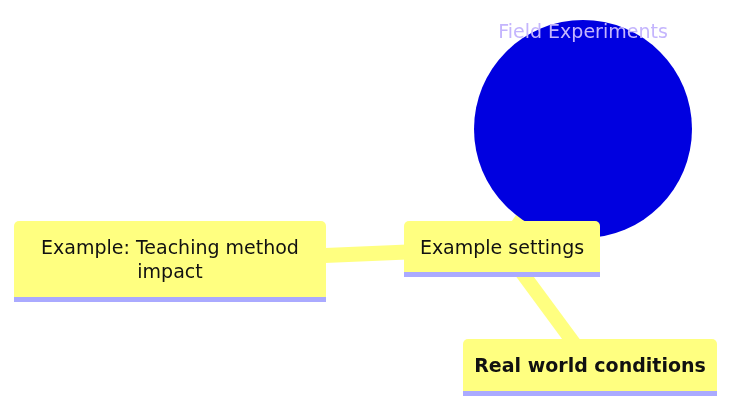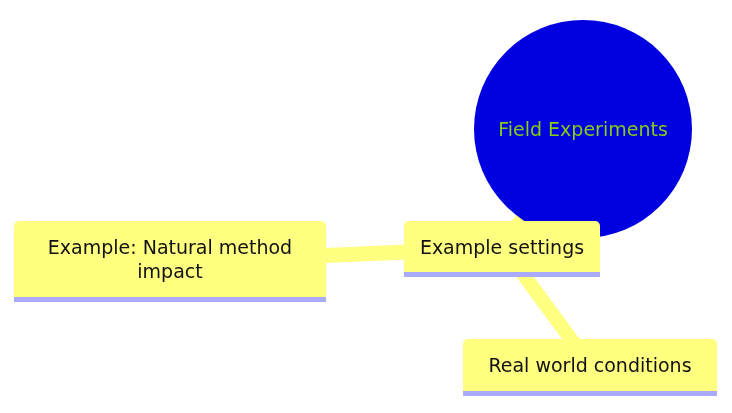--- a/index.html
+++ b/index.html
@@ -1,20 +1,20 @@
 <!DOCTYPE html>
 <html><head>
 <meta charset="utf-8">
 <style>
   html, body { margin:0; padding:0; }
   body { width:732px; height:413px; background:#ffffff; position:relative; overflow:hidden;
          font-family:"DejaVu Sans", sans-serif; }
   svg.links { position:absolute; left:0; top:0; width:732px; height:413px; }
   .root { position:absolute; left:474px; top:20px; width:218px; height:218px; border-radius:50%;
-          display:flex; align-items:center; justify-content:center; color:#84cc16; font-size:19px; }
+          display:flex; justify-content:center; color:#c4b5fd; font-size:19px; }
   .node { position:absolute; box-sizing:border-box; border-radius:5px 5px 0 0;
           display:flex; align-items:center; justify-content:center; text-align:center;
           color:#111; font-size:19px; line-height:24px; }
 </style>
 </head>
 <body>
 
 <svg class="links">
   <line x1="583" y1="129" x2="502" y2="248" stroke="#ffff80" stroke-width="14"></line>
   <line x1="502" y1="248" x2="170" y2="262" stroke="#ffff80" stroke-width="15"></line>
@@ -23,18 +23,18 @@
 
 <div class="root" style="background:#0000e0;">
   <span>Field Experiments</span>
 </div>
 
 <div class="node" style="left:404px; top:221px; width:196px; height:56px; background:#ffff80; border-bottom:5px solid #aaaaff;">
   <span>Example settings</span>
 </div>
 
 <div class="node" style="left:14px; top:221px; width:312px; height:81px; background:#ffff80; border-bottom:5px solid #aaaaff; padding:0 14px;">
-  <span>Example: Natural method impact</span>
+  <span>Example: Teaching method impact</span>
 </div>
 
-<div class="node" style="left:463px; top:339px; width:254px; height:57px; background:#ffff80; border-bottom:5px solid #aaaaff;">
+<div class="node" style="left:463px; top:339px; width:254px; height:57px; background:#ffff80; border-bottom:5px solid #aaaaff;font-weight:bold;">
   <span>Real world conditions</span>
 </div>
 
 </body></html>

